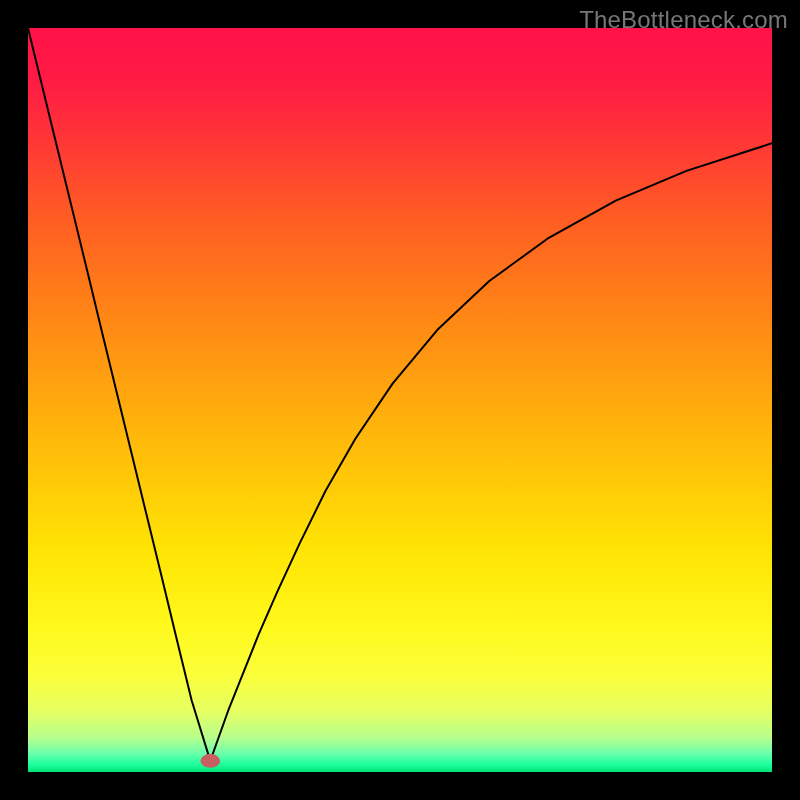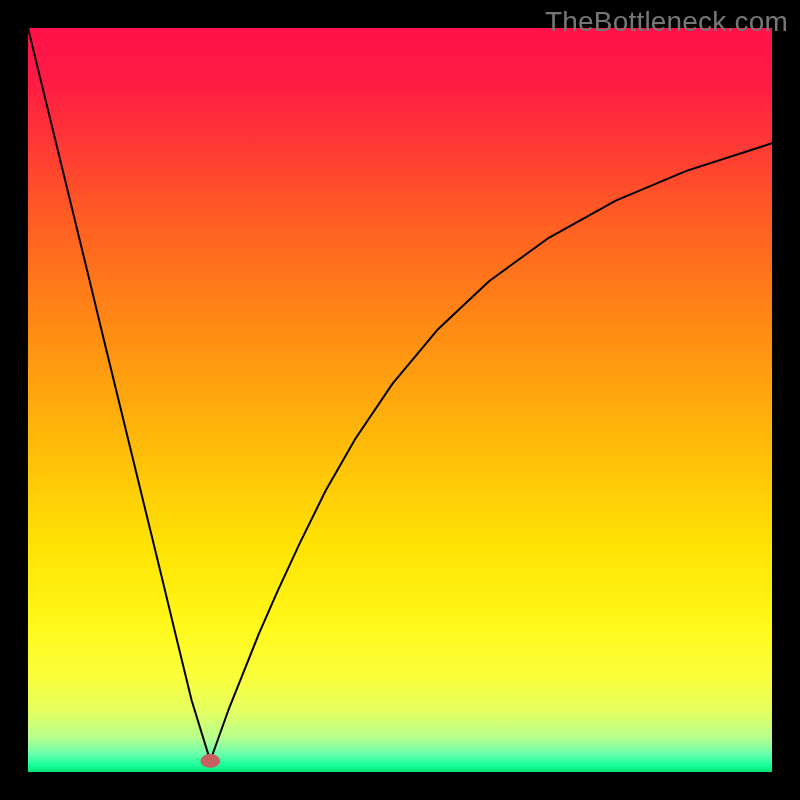--- a/index.html
+++ b/index.html
@@ -17,21 +17,21 @@
     top: 28px;
     width: 744px;
     height: 744px;
     background: #fff;
   }
   .watermark {
     position: absolute;
     top: 6px;
     right: 12px;
     color: #777;
-    font-size: 28px;
+    font-size: 24px;
     font-weight: 500;
     z-index: 10;
     letter-spacing: 0.2px;
   }
   svg {
     display: block;
   }
 </style>
 </head>
 <body>

